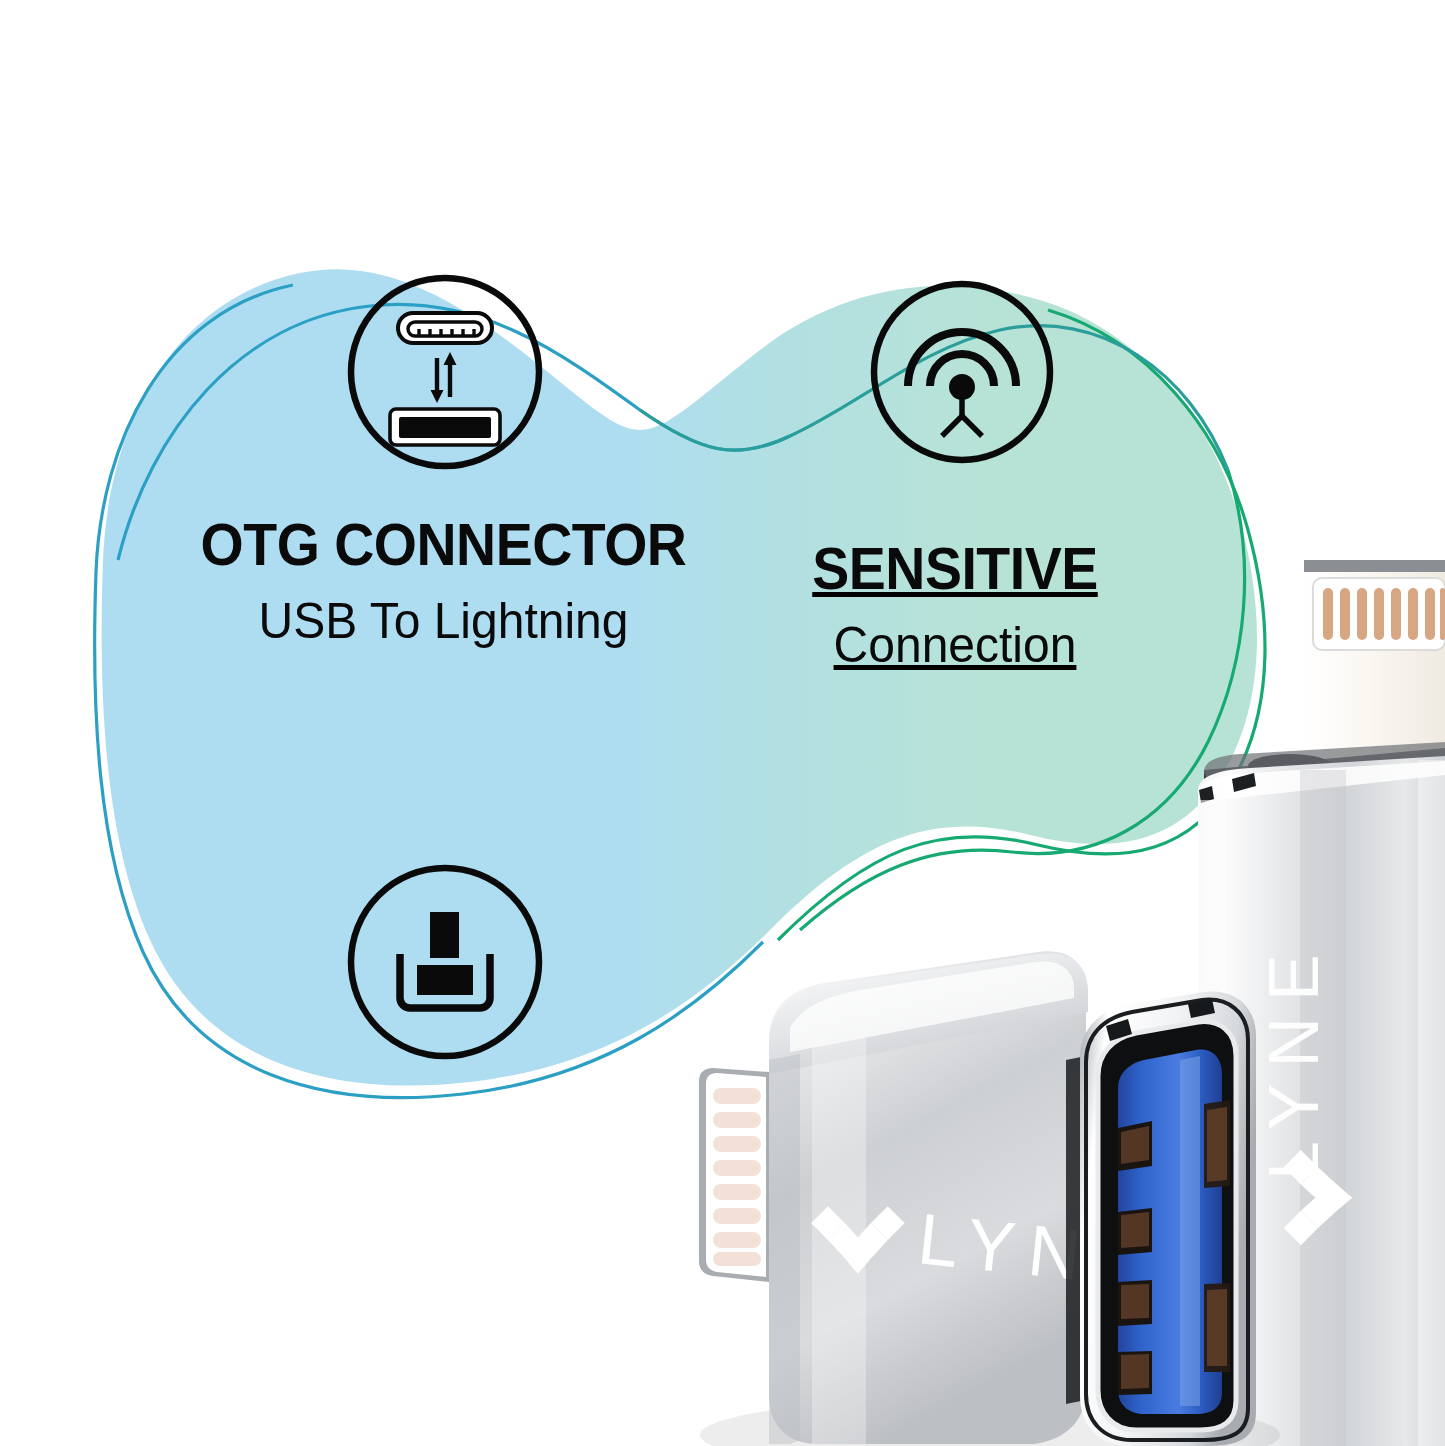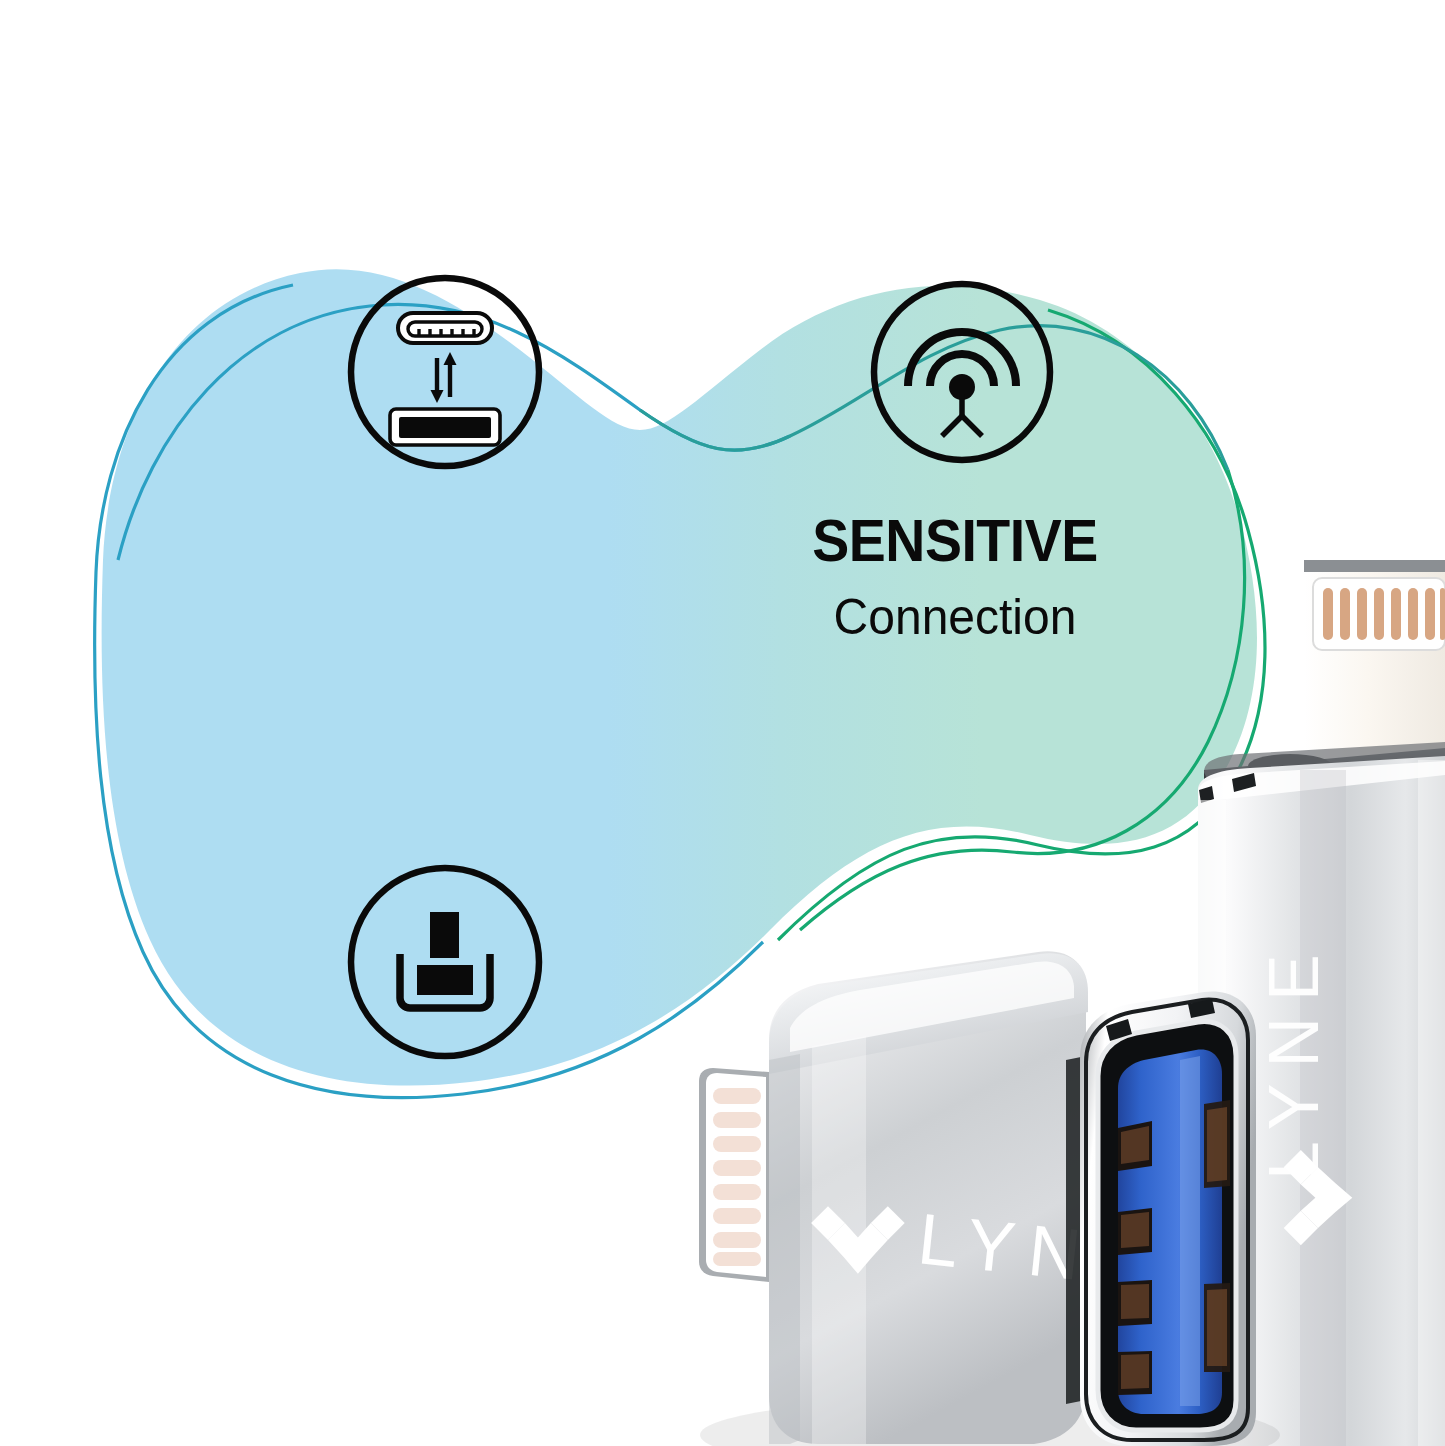--- a/index.html
+++ b/index.html
@@ -30,21 +30,21 @@
     color:#0a0a0a;
     line-height:1.05;
     white-space:nowrap;
     transform:scaleX(0.96);
   }
 
   #feature-otg{left:6px;top:516px;width:875px;}
   #feature-otg .f-title{font-size:59px;}
   #feature-otg .f-sub{font-size:50px;margin-top:20px;}
 
-  #feature-sensitive{left:690px;top:512px;width:530px;}
+  #feature-sensitive{left:690px;top:540px;width:530px;text-decoration:underline;}
   #feature-sensitive .f-title{font-size:59px;}
   #feature-sensitive .f-sub{font-size:50px;margin-top:20px;}
 
   #feature-portable{left:102px;top:1087px;width:670px;}
   #feature-portable .f-title{font-size:59px;}
   #feature-portable .f-sub{font-size:50px;margin-top:20px;}
 
   
   .icon-badge{position:absolute;}
   #icon-otg{left:345px;top:272px;}
@@ -152,20 +152,24 @@
 
   <div class="icon-badge" id="icon-portable">
     <svg width="200" height="200" viewBox="0 0 200 200" xmlns="http://www.w3.org/2000/svg">
       <circle cx="100" cy="100" r="94" fill="none" stroke="#0a0a0a" stroke-width="6.5"></circle>
       <rect x="85" y="50" width="29" height="46" fill="#0a0a0a"></rect>
       <rect x="72" y="103" width="56" height="30" fill="#0a0a0a"></rect>
       <path d="M 55,92 L 55,136 A 10 10 0 0 0 65,146 L 135,146 A 10 10 0 0 0 145,136 L 145,92" fill="none" stroke="#0a0a0a" stroke-width="7.5" stroke-linecap="butt"></path>
     </svg>
   </div>
 
+  <div class="feature" id="feature-otg">
+    <div class="f-title">OTG CONNECTOR</div>
+    <div class="f-sub">USB To Lightning</div>
+  </div>
 
   <div class="feature" id="feature-sensitive">
     <div class="f-title">SENSITIVE</div>
     <div class="f-sub">Connection</div>
   </div>
 
 
   <svg class="layer" viewBox="0 0 1445 1446" width="1445" height="1446" xmlns="http://www.w3.org/2000/svg">
     <defs>
 

